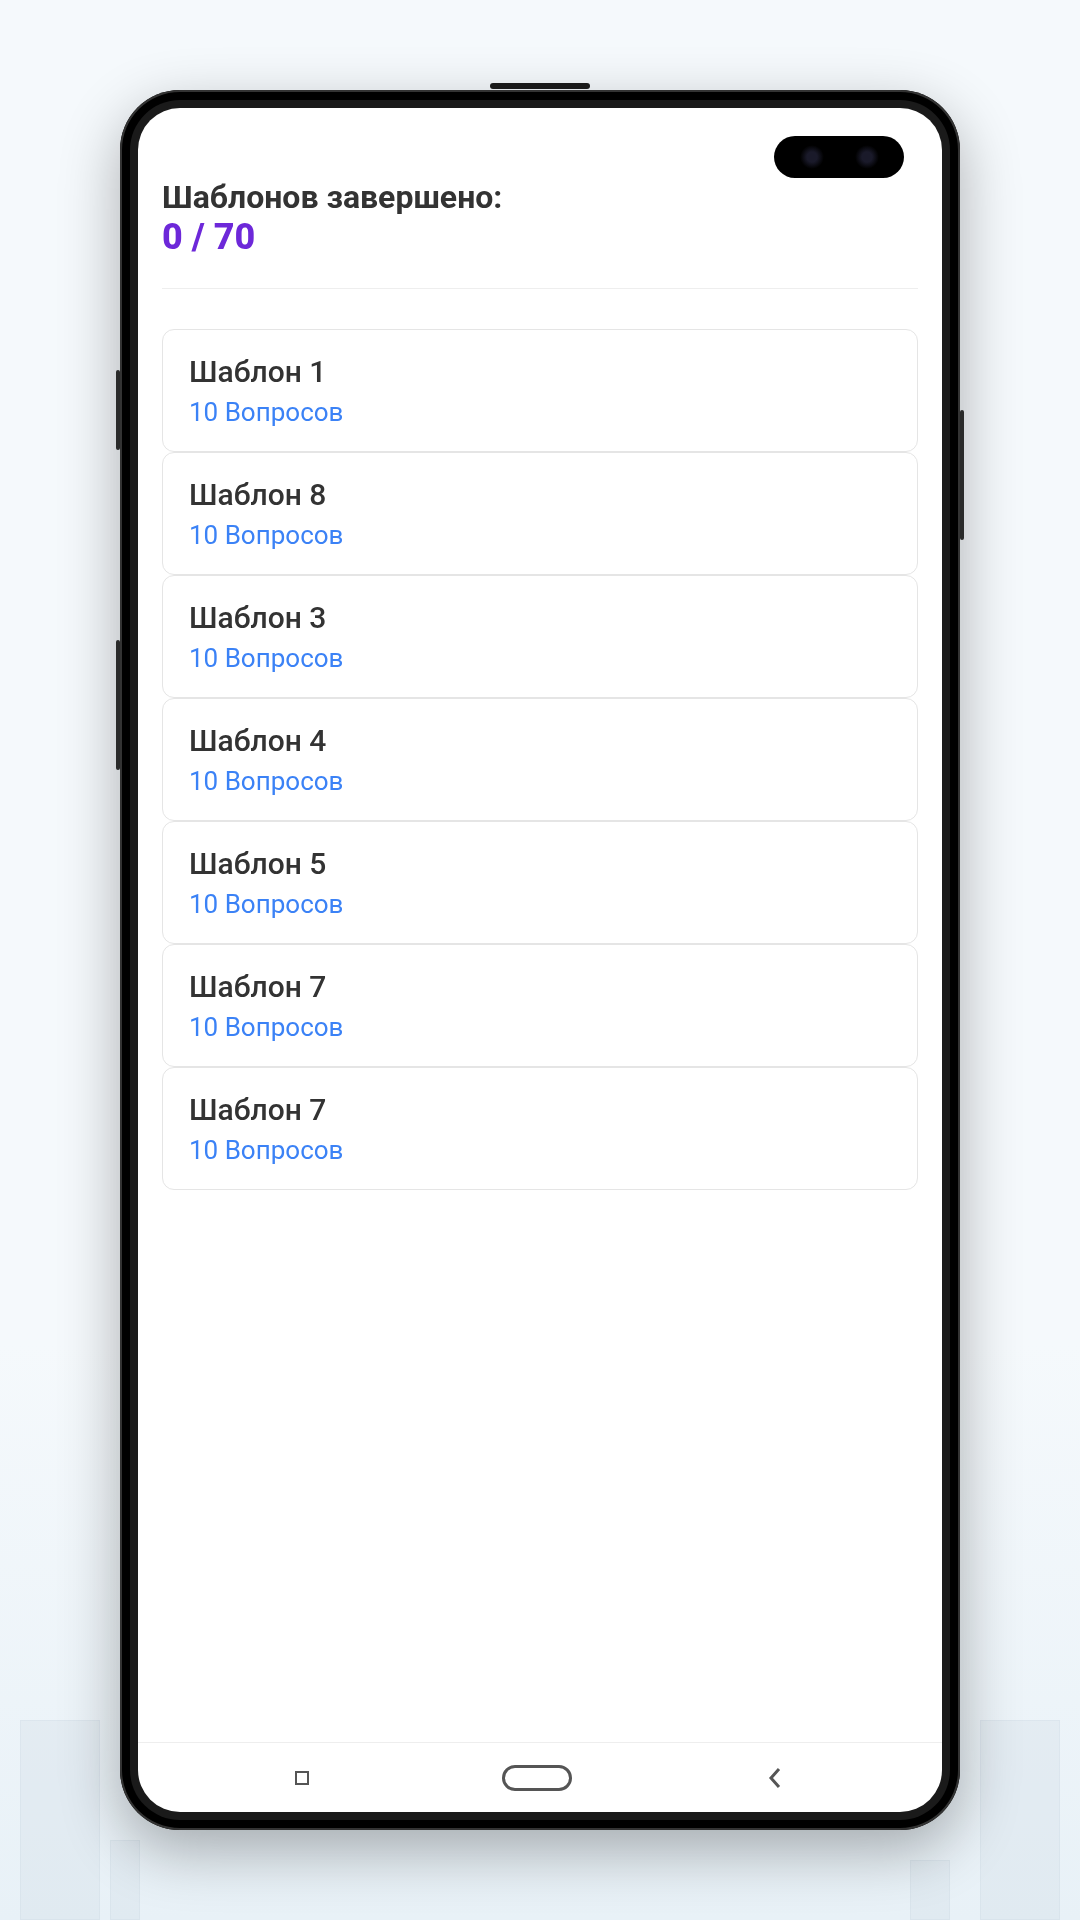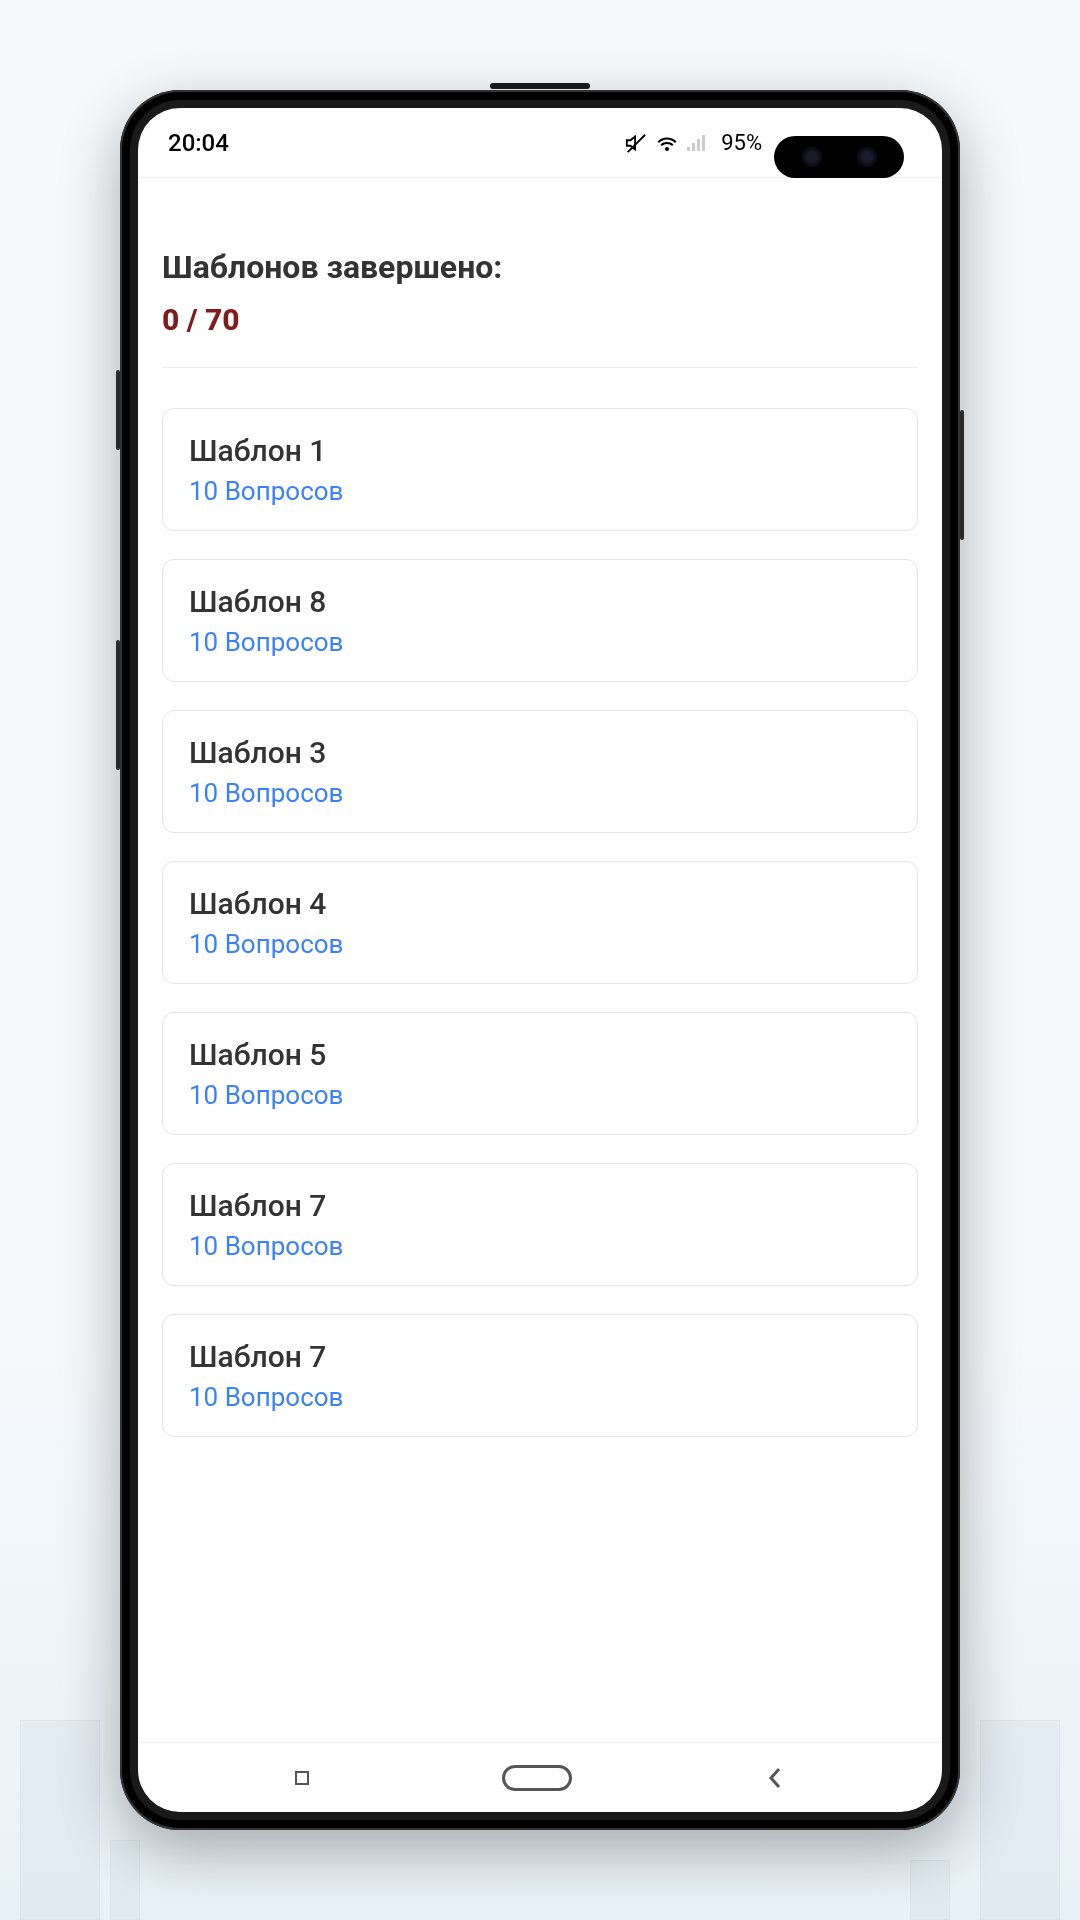--- a/index.html
+++ b/index.html
@@ -154,33 +154,31 @@
     .header-section {
       padding: 40px 0 30px;
       border-bottom: 1px solid #eee;
       margin-bottom: 40px;
     }
     
     .header-title {
       font-size: 32px;
       font-weight: 700;
       color: #333;
-      margin-bottom: 16px;
     }
     
     .header-counter {
-      font-size: 30px;
+      font-size: 36px;
       font-weight: 800;
-      color: #7f1d1d;
+      color: #6d28d9;
     }
     
     .template-list {
       display: flex;
       flex-direction: column;
-      gap: 28px;
     }
     
     .template-card {
       border: 1px solid #e5e5e5;
       border-radius: 12px;
       padding: 24px 26px;
       background: #fff;
     }
     
     .template-title {
@@ -244,45 +242,20 @@
   <div class="phone-side-button side-btn-right"></div>
   <div class="speaker-grille"></div>
 
   <div class="phone-inner">
     <div class="screen">
       <div class="camera-cutout">
         <div class="camera-lens"></div>
         <div class="camera-lens"></div>
       </div>
 
-      <div class="status-bar">
-        <div class="status-time">20:04</div>
-        <div class="status-icons">
-          <span>
-            <svg width="22" height="22" viewBox="0 0 24 24" fill="none" stroke="#000" stroke-width="2">
-              <path d="M11 5L6 9H2v6h4l5 4V5z"></path>
-              <line x1="22" y1="3" x2="3" y2="22"></line>
-            </svg>
-          </span>
-          <span>
-            <svg width="24" height="20" viewBox="0 0 24 20" fill="#000">
-              <path d="M12 18c1.1 0 2-.9 2-2s-.9-2-2-2-2 .9-2 2 .9 2 2 2zm-5-5c1.3-1.3 3.1-2 5-2s3.7.7 5 2l1.5-1.5C16.7 9.7 14.4 9 12 9s-4.7.7-6.5 2.5L7 13zm-3-3c2.2-2.2 5-3.5 8-3.5s5.8 1.3 8 3.5l1.5-1.5C19 6 15.6 4.5 12 4.5S5 6 2.5 8.5L4 10z"></path>
-            </svg>
-          </span>
-          <span>
-            <svg width="22" height="20" viewBox="0 0 22 20" fill="#ccc">
-              <rect x="0" y="14" width="3" height="4"></rect>
-              <rect x="5" y="10" width="3" height="8"></rect>
-              <rect x="10" y="6" width="3" height="12"></rect>
-              <rect x="15" y="2" width="3" height="16"></rect>
-            </svg>
-          </span>
-          <span class="battery-text">95%</span>
-        </div>
-      </div>
 
       <div class="content">
         <div class="header-section">
           <div class="header-title">Шаблонов завершено:</div>
           <div class="header-counter">0 / 70</div>
         </div>
 
         <div class="template-list">
           <div class="template-card">
             <div class="template-title">Шаблон 1</div>

